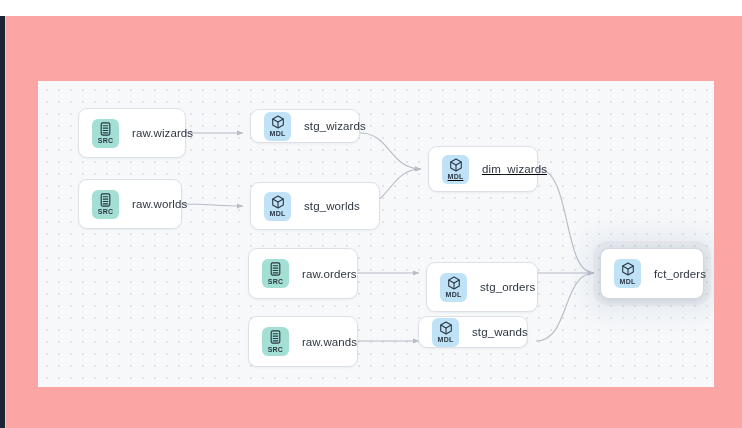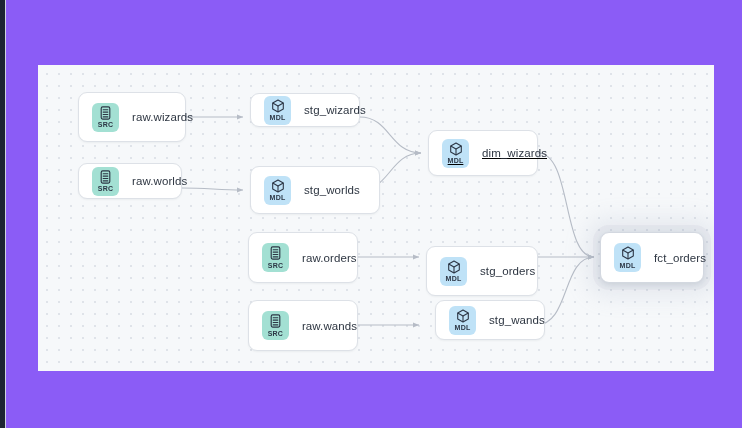--- a/index.html
+++ b/index.html
@@ -14,21 +14,22 @@
     position: relative;
     overflow: hidden;
     font-family: "Liberation Sans", "DejaVu Sans", sans-serif;
     -webkit-font-smoothing: antialiased;
   }
 
   
   #app-root {
     position: absolute;
     inset: 0;
-    background: #8b5cf6;
+    background: #fca5a5;
+    margin-top: 16px;
   }
   #rail {
     position: absolute;
     left: 0; top: 0;
     width: 5px;
     height: 428px;
     background: #1d2433;
   }
   #rail-edge {
     position: absolute;
@@ -163,21 +164,21 @@
               <rect x="2.2" y="0.9" width="8.6" height="12.2" rx="1.5" fill="none" stroke="#2c3645" stroke-width="1.15"></rect>
               <line x1="4.2" y1="3.7" x2="8.8" y2="3.7" stroke="#2c3645" stroke-width="1.15" stroke-linecap="round"></line>
               <line x1="4.2" y1="6.1" x2="8.8" y2="6.1" stroke="#2c3645" stroke-width="1.15" stroke-linecap="round"></line>
               <line x1="4.2" y1="8.5" x2="8.8" y2="8.5" stroke="#2c3645" stroke-width="1.15" stroke-linecap="round"></line>
               <line x1="4.2" y1="10.9" x2="8.8" y2="10.9" stroke="#2c3645" stroke-width="1.15" stroke-linecap="round"></line>
             </svg>
             <span class="badge-text">SRC</span>
           </div>
           <span class="node-label">raw.wizards</span>
         </div>
-        <div class="node" style="left: 40px; top: 98px; width: 104px; height: 36px;">
+        <div class="node" style="left: 40px; top: 98px; width: 104px; height: 50px;">
           <div class="badge badge-src">
             <svg width="13" height="14" viewBox="0 0 13 14">
               <rect x="2.2" y="0.9" width="8.6" height="12.2" rx="1.5" fill="none" stroke="#2c3645" stroke-width="1.15"></rect>
               <line x1="4.2" y1="3.7" x2="8.8" y2="3.7" stroke="#2c3645" stroke-width="1.15" stroke-linecap="round"></line>
               <line x1="4.2" y1="6.1" x2="8.8" y2="6.1" stroke="#2c3645" stroke-width="1.15" stroke-linecap="round"></line>
               <line x1="4.2" y1="8.5" x2="8.8" y2="8.5" stroke="#2c3645" stroke-width="1.15" stroke-linecap="round"></line>
               <line x1="4.2" y1="10.9" x2="8.8" y2="10.9" stroke="#2c3645" stroke-width="1.15" stroke-linecap="round"></line>
             </svg>
             <span class="badge-text">SRC</span>
           </div>
@@ -235,21 +236,21 @@
           <div class="badge badge-mdl">
             <svg width="14" height="14" viewBox="0 0 14 14">
               <path d="M7 1.1 L12.3 4.0 L12.3 10.0 L7 12.9 L1.7 10.0 L1.7 4.0 Z" fill="none" stroke="#2c3645" stroke-width="1.1" stroke-linejoin="round"></path>
               <path d="M1.7 4.0 L7 6.9 L12.3 4.0" fill="none" stroke="#2c3645" stroke-width="1.1" stroke-linejoin="round"></path>
               <line x1="7" y1="6.9" x2="7" y2="12.9" stroke="#2c3645" stroke-width="1.1"></line>
             </svg>
             <span class="badge-text">MDL</span>
           </div>
           <span class="node-label">stg_orders</span>
         </div>
-        <div class="node" style="left: 397px; top: 235px; width: 110px; height: 40px;">
+        <div class="node" style="left: 380px; top: 235px; width: 110px; height: 32px;">
           <div class="badge badge-mdl">
             <svg width="14" height="14" viewBox="0 0 14 14">
               <path d="M7 1.1 L12.3 4.0 L12.3 10.0 L7 12.9 L1.7 10.0 L1.7 4.0 Z" fill="none" stroke="#2c3645" stroke-width="1.1" stroke-linejoin="round"></path>
               <path d="M1.7 4.0 L7 6.9 L12.3 4.0" fill="none" stroke="#2c3645" stroke-width="1.1" stroke-linejoin="round"></path>
               <line x1="7" y1="6.9" x2="7" y2="12.9" stroke="#2c3645" stroke-width="1.1"></line>
             </svg>
             <span class="badge-text">MDL</span>
           </div>
           <span class="node-label">stg_wands</span>
         </div>

